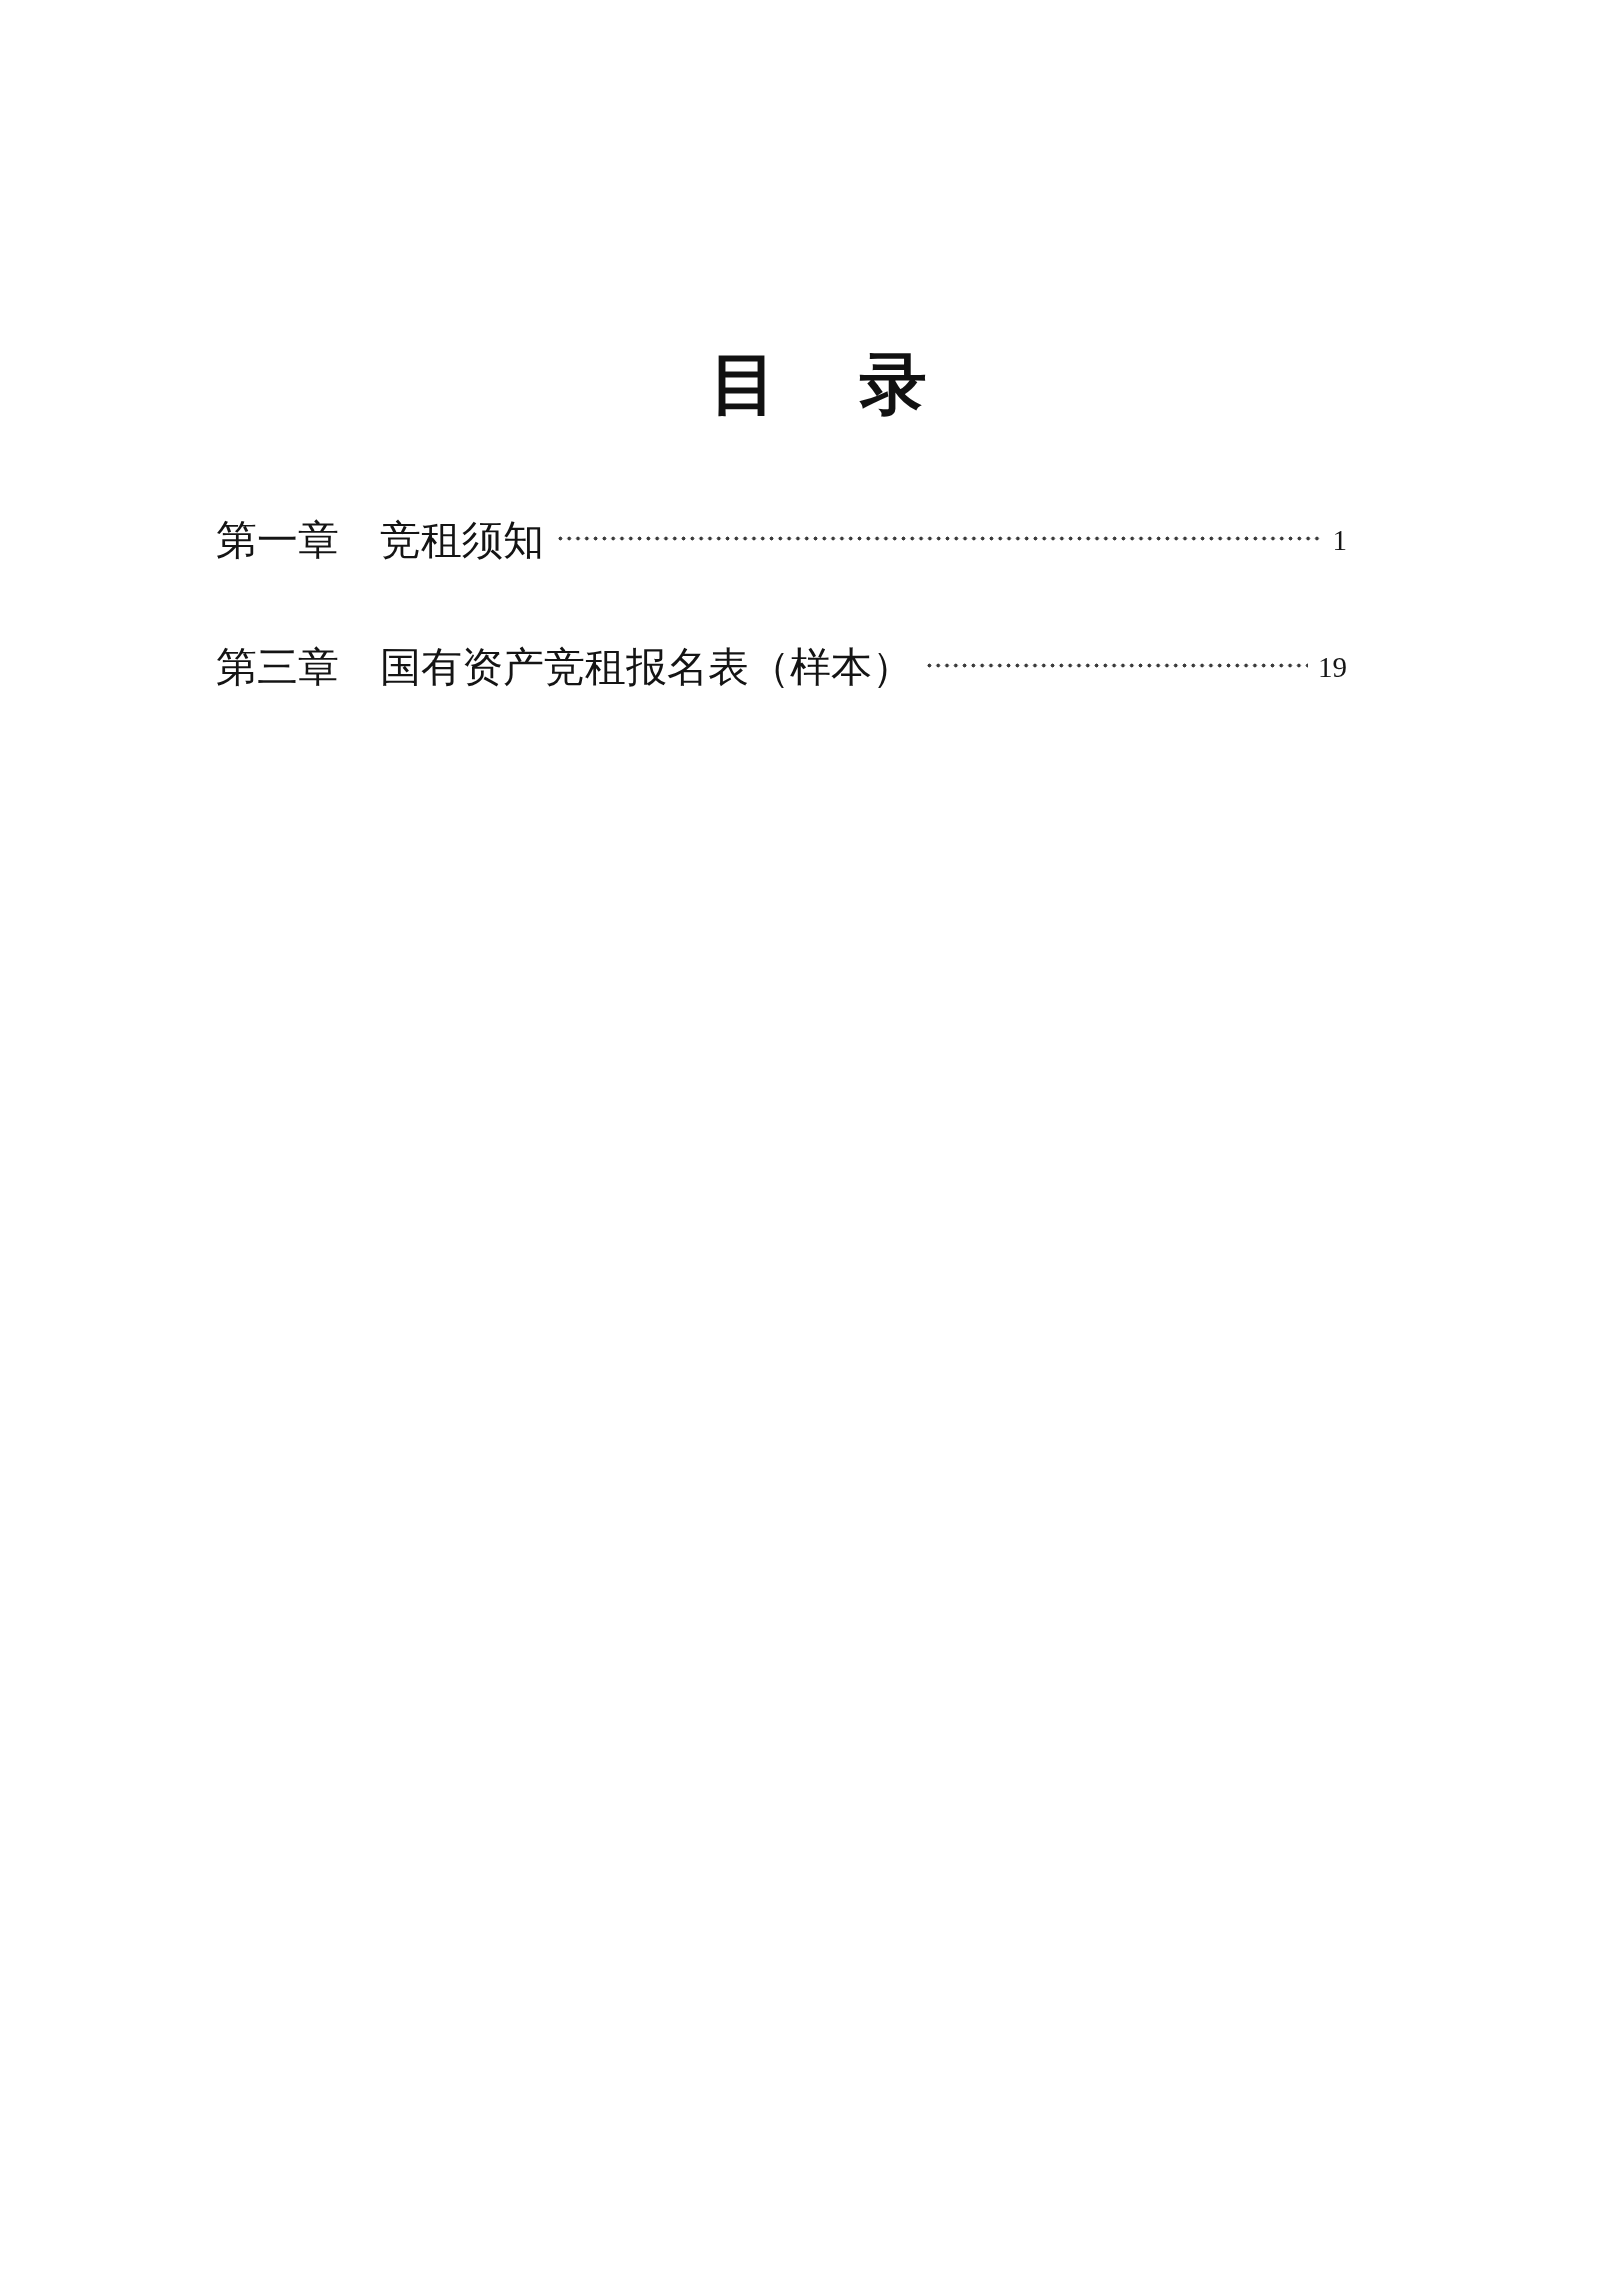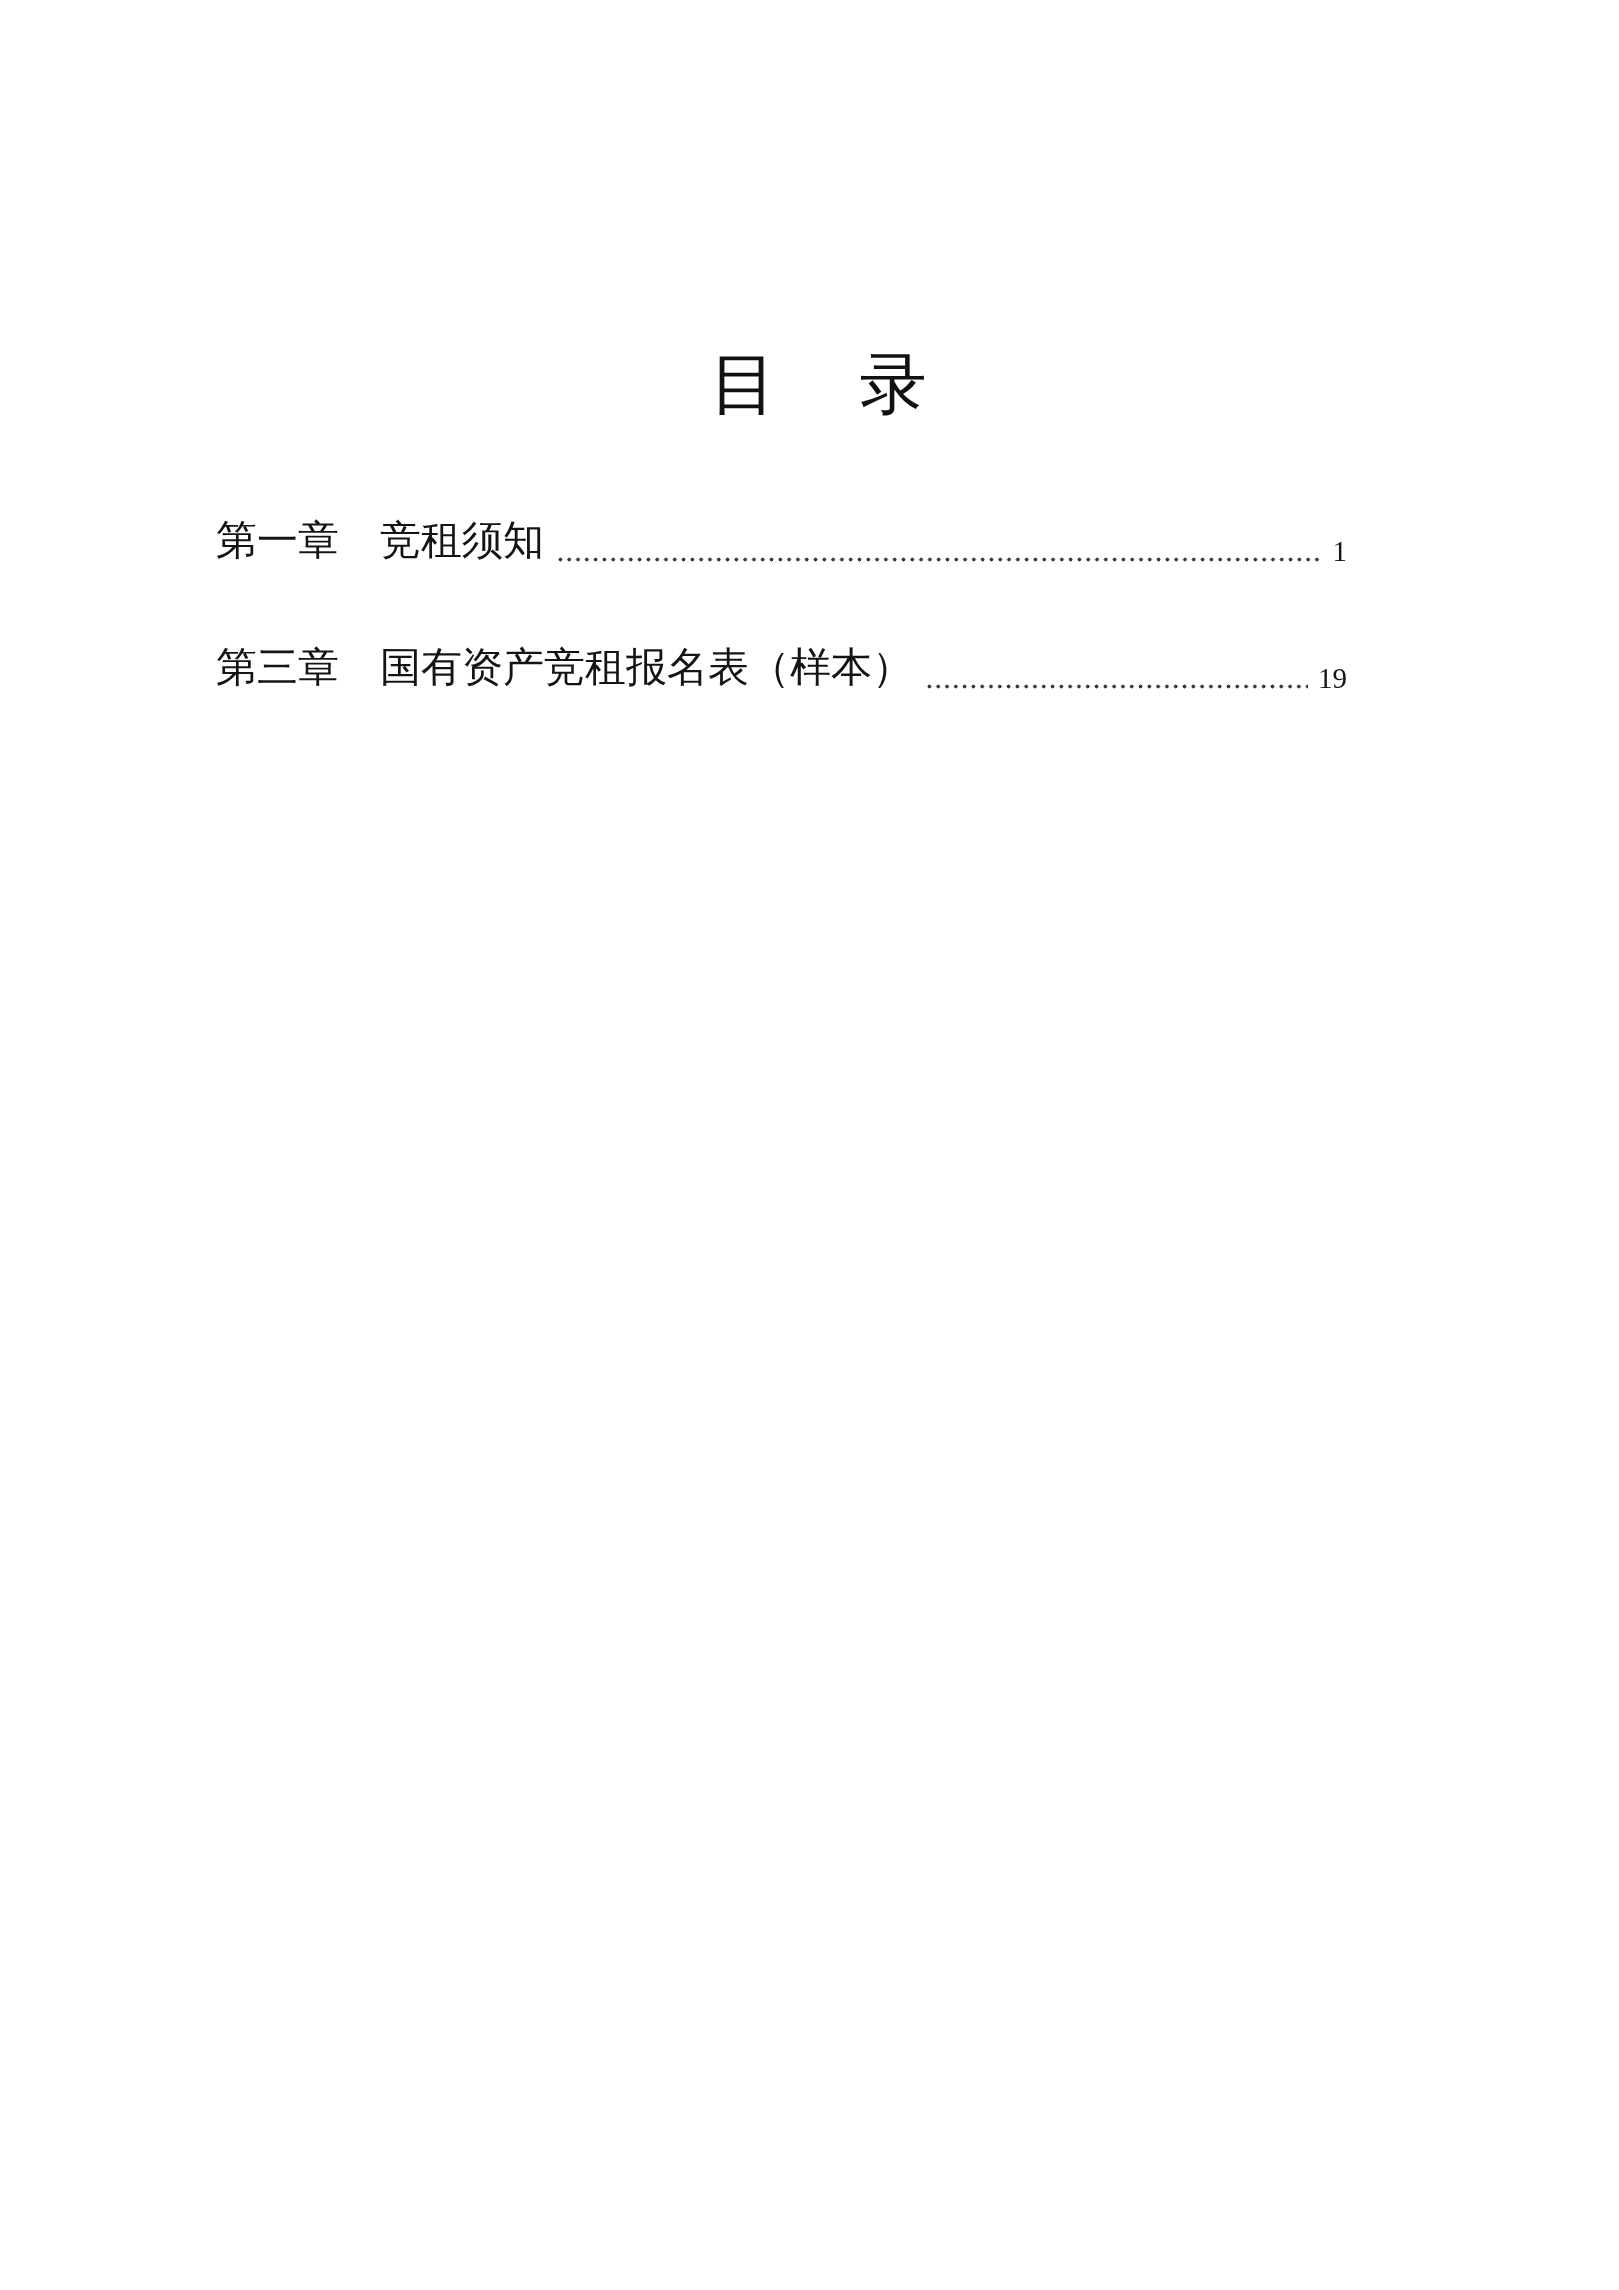--- a/index.html
+++ b/index.html
@@ -19,32 +19,32 @@
     width: 1619px;
     height: 2291px;
     background: #ffffff;
   }
   .doc-title {
     padding-top: 351px;
     padding-left: 25.5px;
     text-align: center;
     font-size: 67px;
     line-height: 1;
-    font-weight: normal;
+    font-weight: bold;
     letter-spacing: 7.8px;
     color: #111111;
     white-space: pre;
   }
   .toc {
     margin-top: 97px;
     padding: 0 272px 0 216px;
   }
   .toc-entry {
     display: flex;
-    align-items: flex-end;
+    align-items: center;
     font-size: 41px;
     line-height: 51px;
     margin-bottom: 76px;
     color: #141414;
     cursor: pointer;
   }
   .toc-chapter {
     flex: none;
     white-space: pre;
   }

